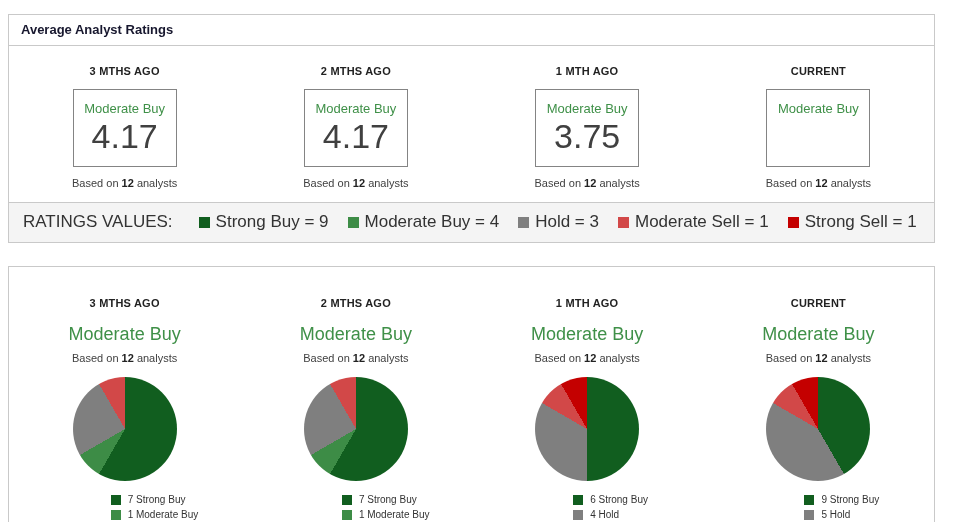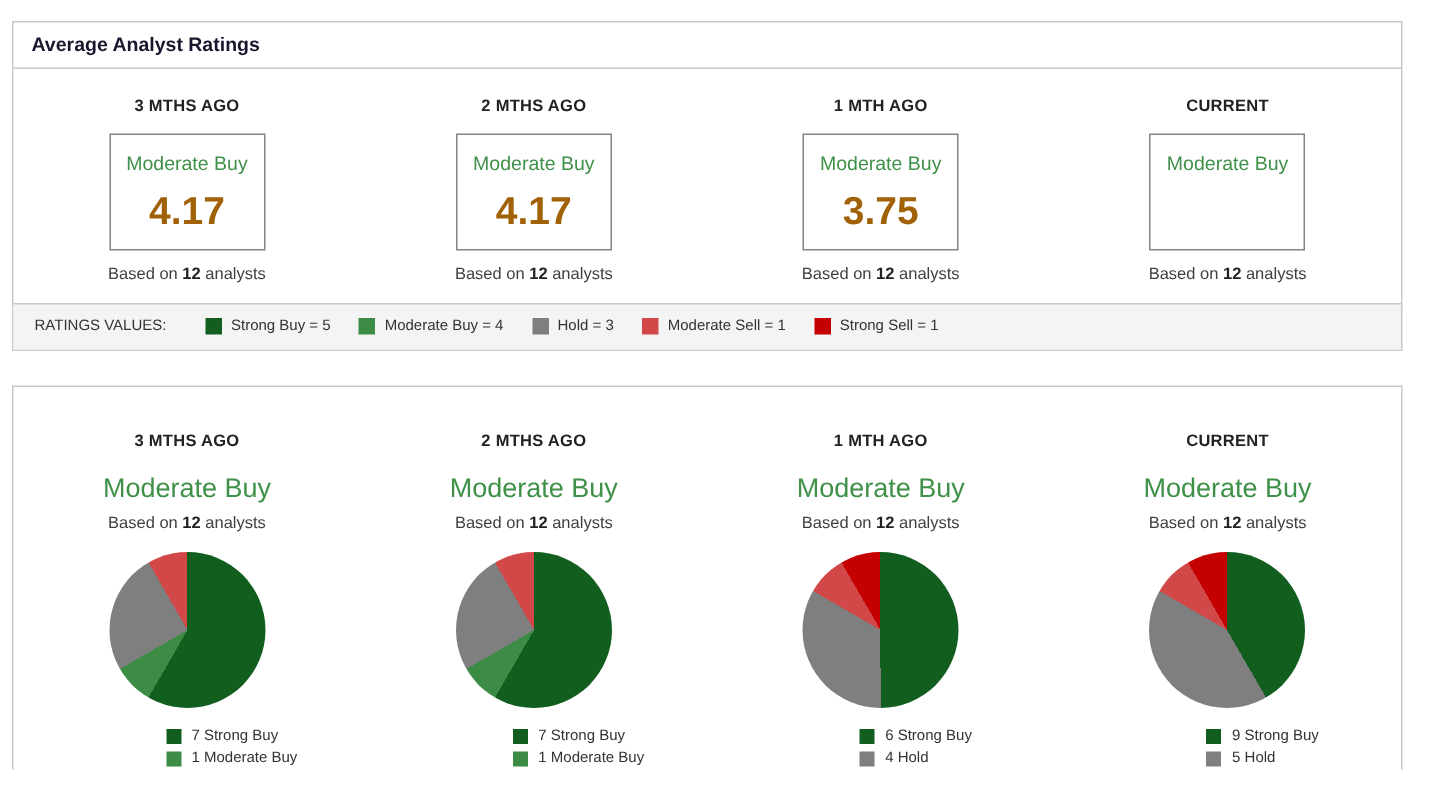--- a/index.html
+++ b/index.html
@@ -10,26 +10,26 @@
   .panel-2 { margin-top: 23px; border-bottom: none; }
   .panel-header { padding: 7px 12px 8px; border-bottom: 1px solid #c9c9c9;
     font-size: 13px; font-weight: bold; color: #17172e; }
   
   .avg-body { display: grid; grid-template-columns: repeat(4, 1fr); padding: 19px 0 13px; }
   .avg-col { text-align: center; }
   .period-label { font-size: 11px; font-weight: bold; color: #222; letter-spacing: .2px; }
   .avg-box { width: 104px; height: 78px; border: 1px solid #848484; margin: 12px auto 0;
     display: flex; flex-direction: column; justify-content: space-between; padding: 11px 2px 13px; }
   .avg-rating { font-size: 13px; color: #3f9048; }
-  .avg-value { font-size: 26px; color: #a16207; line-height: 1; font-weight: bold; }
+  .avg-value { font-size: 34px; color: #404040; line-height: 1; }
   .based-line { margin-top: 10px; font-size: 11px; color: #404040; }
   .based-line b { color: #222; }
   
   .ratings-values-bar { border-top: 1px solid #c9c9c9; background: #f4f4f4;
-    display: flex; align-items: flex-end; padding: 9px 14px 10px; font-size: 10px; color: #333; }
+    display: flex; align-items: flex-end; padding: 9px 14px 10px; font-size: 17px; color: #333; }
   .rv-label { margin-right: 26px; }
   .rv-items { display: flex; align-items: center; gap: 19px; }
   .rv-item { display: flex; align-items: center; gap: 6px; }
   .swatch { width: 11px; height: 11px; display: inline-block; flex: none; }
   
   .bd-body { display: grid; grid-template-columns: repeat(4, 1fr); padding-top: 30px; }
   .bd-col { text-align: center; }
   .bd-rating { font-size: 18px; color: #3f9048; margin: 15px 0 7px; }
   .bd-based { font-size: 11px; color: #404040; }
   .bd-based b { color: #222; }
@@ -82,21 +82,21 @@
       <div class="based-line"><span>Based on</span> <b>12</b> <span>analysts</span></div>
     </div>
 
   </div>
 
   <div class="ratings-values-bar">
     <span class="rv-label">RATINGS VALUES:</span>
     <span class="rv-items">
       <span class="rv-item">
         <span class="swatch" style="background: rgb(17, 94, 31);"></span>
-        <span>Strong Buy = 5</span>
+        <span>Strong Buy = 9</span>
       </span>
       <span class="rv-item">
         <span class="swatch" style="background: rgb(61, 140, 70);"></span>
         <span>Moderate Buy = 4</span>
       </span>
       <span class="rv-item">
         <span class="swatch" style="background: rgb(127, 127, 127);"></span>
         <span>Hold = 3</span>
       </span>
       <span class="rv-item">

